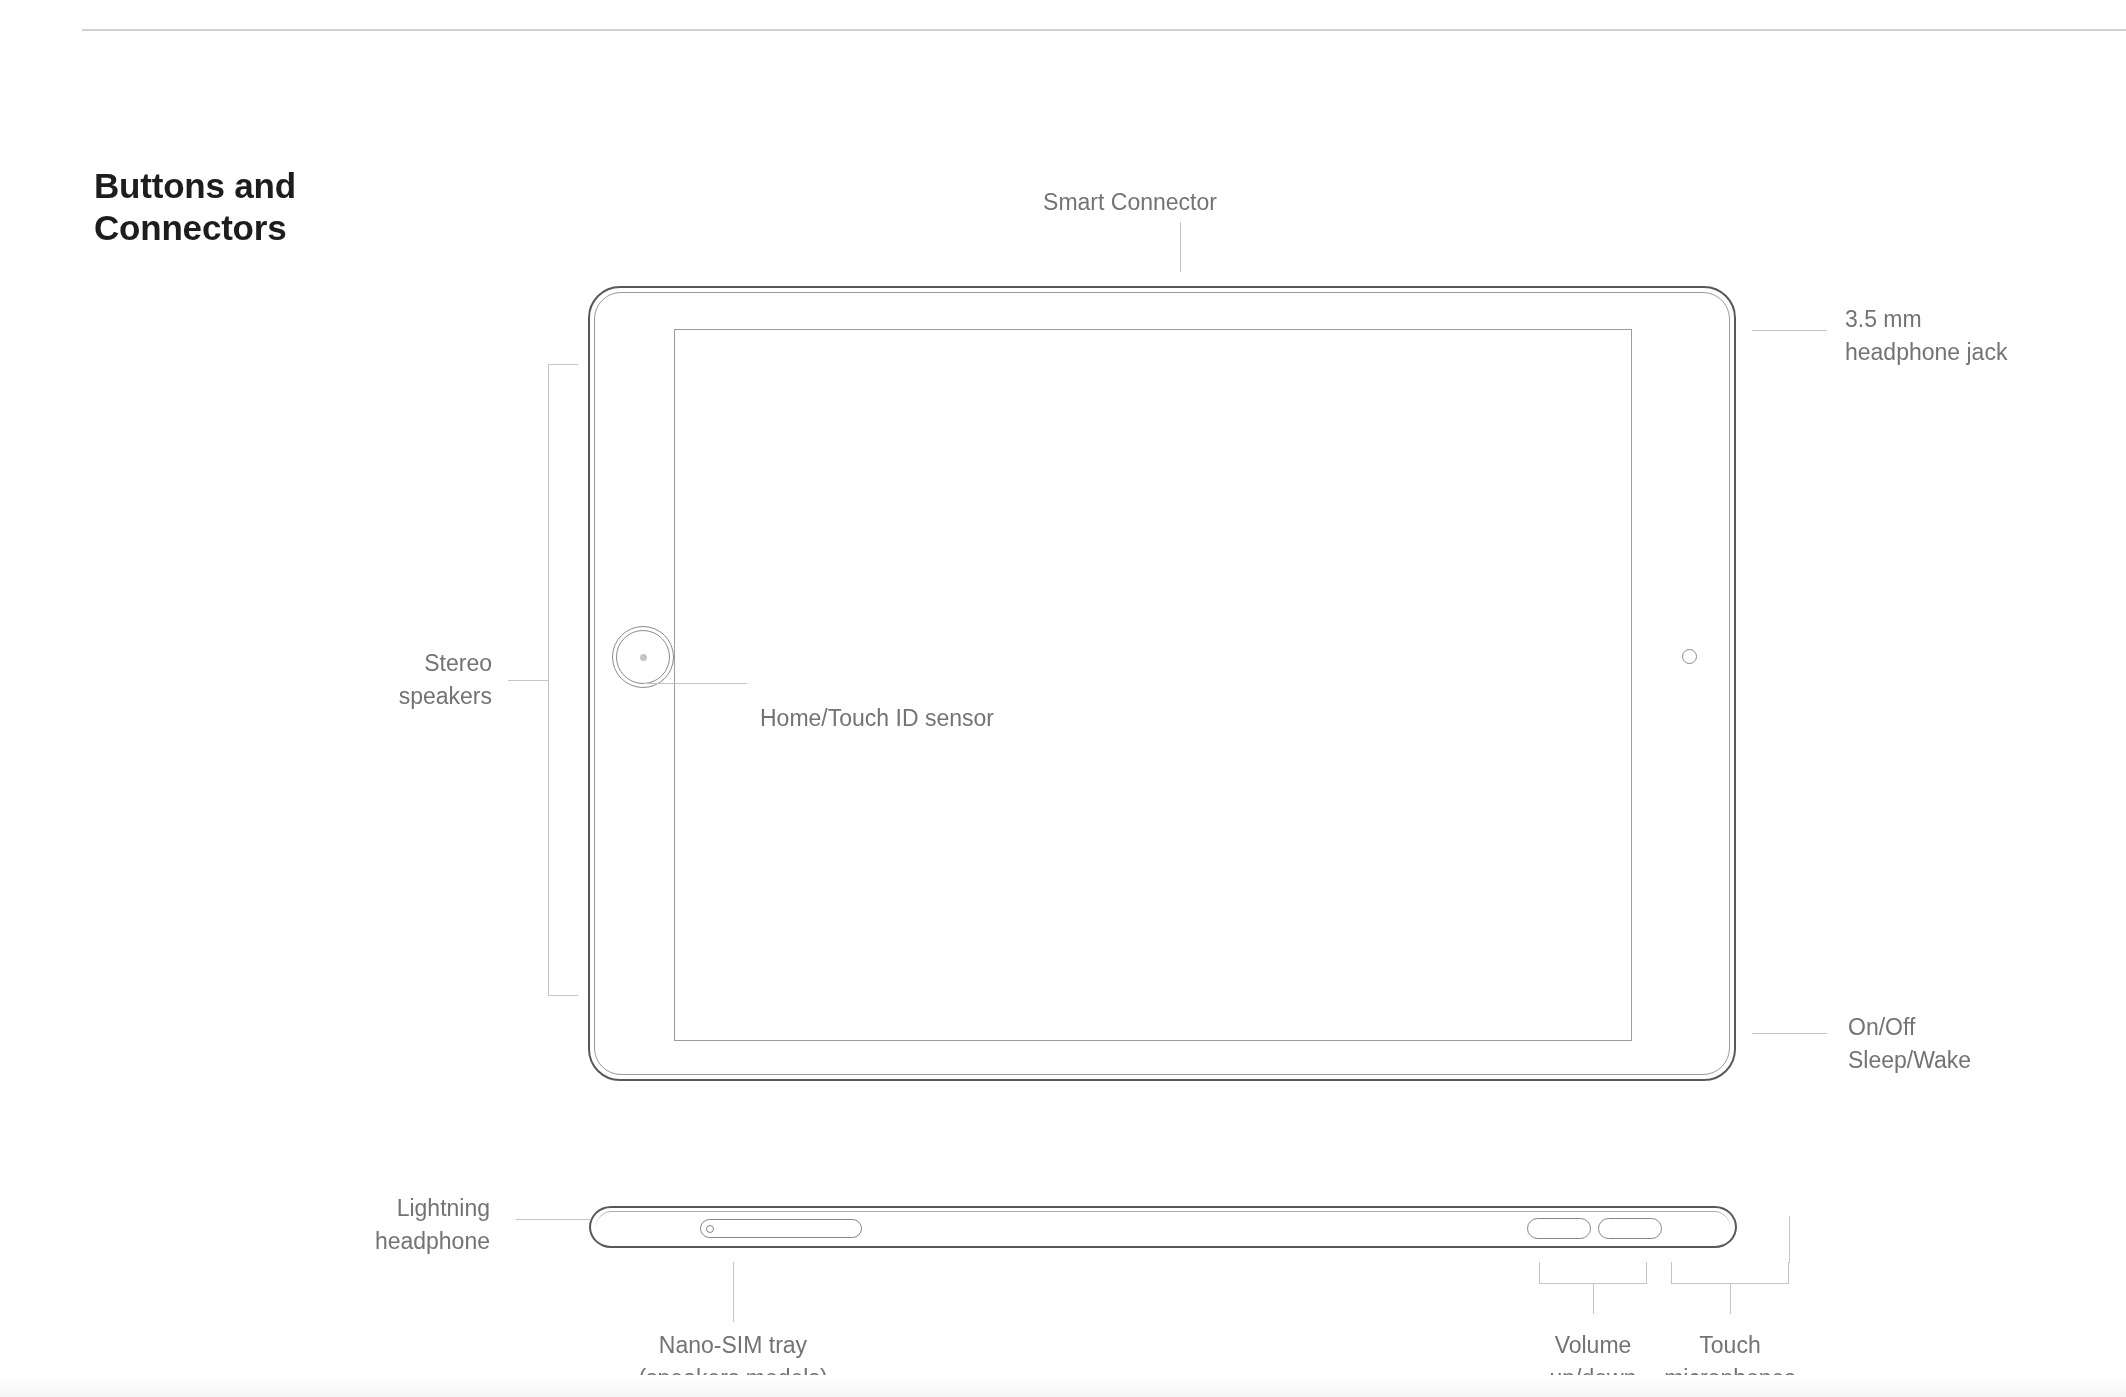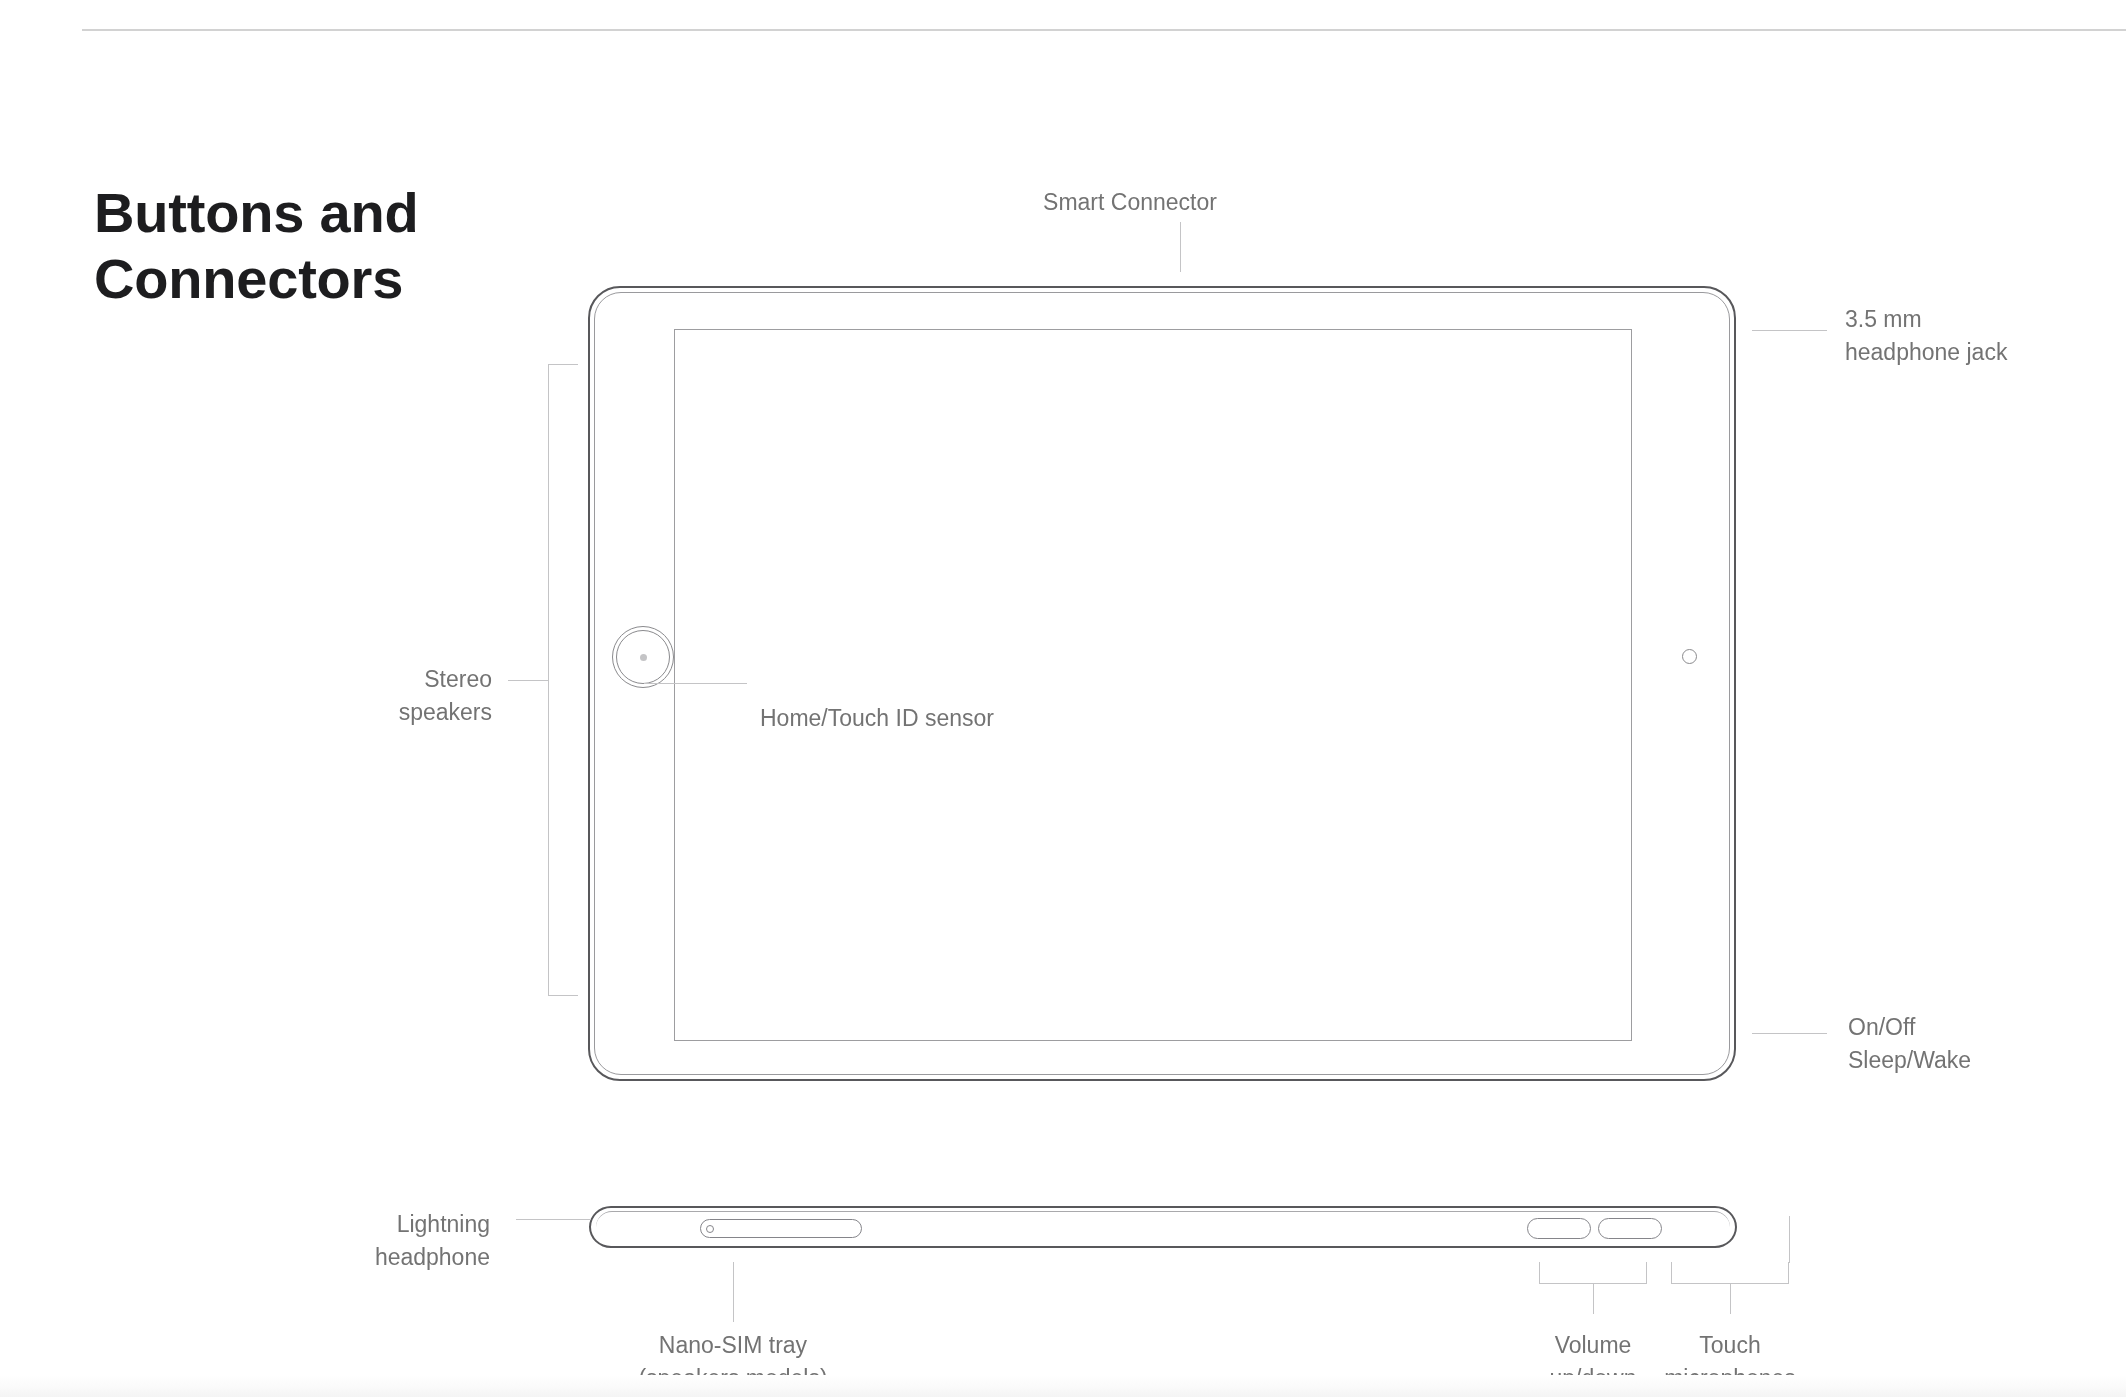--- a/index.html
+++ b/index.html
@@ -29,37 +29,37 @@
     left: 0; bottom: 0;
     width: 2126px; height: 22px;
     background: linear-gradient(to bottom, #ffffff 0%, #fafafa 55%, #f4f4f4 100%);
   }
 
   
   #page-title {
     position: absolute;
     left: 94px; top: 142px;
     width: 420px;
-    font-size: 56px;
+    font-size: 35px;
     font-weight: 700;
     line-height: 1.18;
     color: #1d1d1f;
     letter-spacing: -0.2px;
     white-space: pre-line;
   }
 
   
   .callout {
     position: absolute;
     font-size: 23px;
     line-height: 1.42;
     color: #737373;
     white-space: pre-line;
   }
-  .callout.c-left   { text-align: right; margin-top: 16px; }
+  .callout.c-left   { text-align: right; }
   .callout.c-right  { text-align: left; }
   .callout.c-center { text-align: center; }
 
   
   .lead {
     position: absolute;
     background: #c4c4c6;
   }
   .lead-h { height: 1px; }
   .lead-v { width: 1px; }

